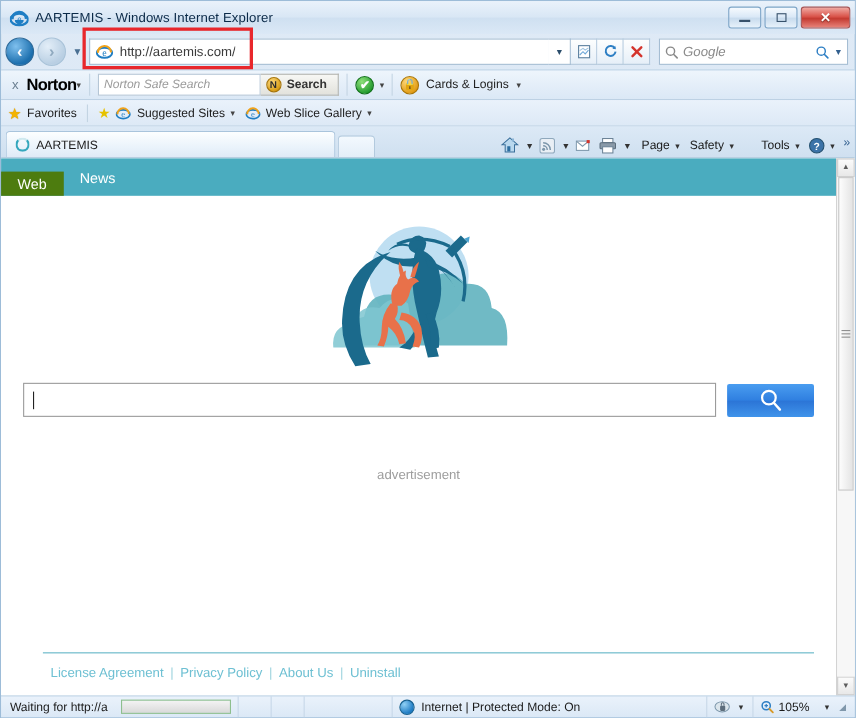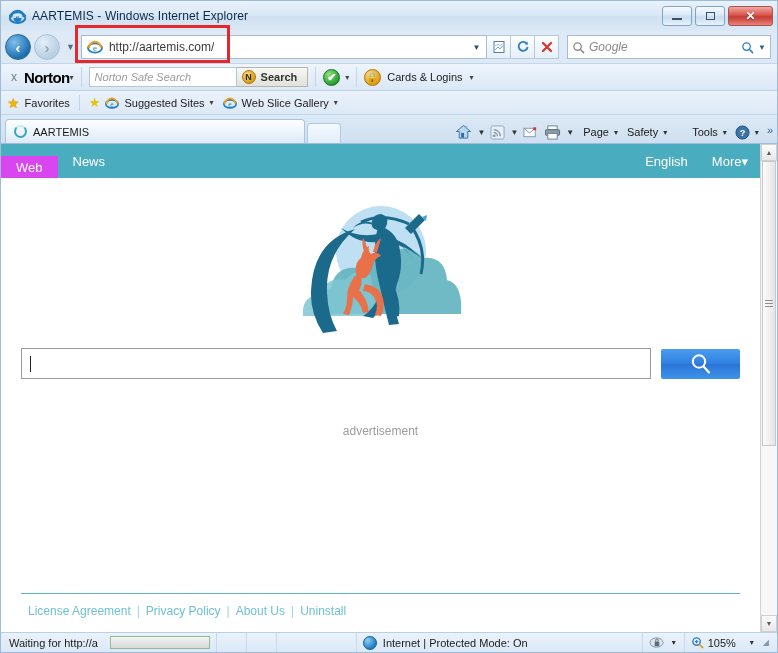--- a/index.html
+++ b/index.html
@@ -68,21 +68,21 @@
   .addr-btn {
     width: 24px; height: 24px; border: 1px solid #b6cadd; border-left: none;
     background: linear-gradient(180deg,#fdfefe,#e6eff8);
     display: flex; align-items: center; justify-content: center;
   }
   .redbox {
     position: absolute; left: -6px; top: -10px; width: 155px; height: 38px;
     border: 3px solid #e8272c; pointer-events: none;
   }
   .searchbox-ie {
-    width: 204px; height: 24px; margin-left: 5px; background: #fff;
+    width: 172px; height: 24px; margin-left: 5px; background: #fff;
     border: 1px solid #a5bdd3; display: flex; align-items: center; gap: 4px; padding: 0 4px;
   }
   .gplaceholder { font-size: 12px; color: #8a8a8a; font-style: italic; flex: 1; }
 
   
   .norton {
     height: 28px; display: flex; align-items: center; gap: 0;
     background: linear-gradient(180deg,#eef5fc,#dbe8f6);
     border-top: 1px solid #c2d6e8; border-bottom: 1px solid #bdd1e4;
     padding: 0 6px; font-size: 11px; color: #222;
@@ -148,38 +148,38 @@
 
   
   .viewport { flex: 1; display: flex; background: #fff; border-top: 1px solid #9fbdd6; position: relative; min-height: 0; }
   .page { flex: 1; display: flex; flex-direction: column; background: #fff; position: relative; min-width: 0; }
 
   .sitenav {
     height: 34px; background: #4aacbf; display: flex; align-items: stretch;
     font-size: 13px; color: #ffffff;
   }
   .sitenav .navitem { display: flex; align-items: center; padding: 0 15px; cursor: default; }
-  .sitenav .navitem.active { background: #d946ef; font-weight: normal; margin-top: 12px; }
+  .sitenav .navitem.active { background: #4d7c0f; font-weight: normal; margin-top: 12px; }
   .sitenav .right { margin-left: auto; display: flex; align-items: stretch; }
   .sitenav .right .navitem { padding: 0 12px; }
 
   .logo-area { display: flex; justify-content: center; padding-top: 18px; }
   .searchrow { display: flex; align-items: center; padding: 0 20px; margin-top: 14px; gap: 10px; }
   .siteinput {
     flex: 1; height: 31px; border: 1px solid #9b9b9b; background: #fff;
     display: flex; align-items: center; padding-left: 8px;
   }
   .caretbar { width: 1px; height: 16px; background: #222; }
   .sitesearchbtn {
     width: 79px; height: 30px; border: none; border-radius: 2px;
     background: linear-gradient(180deg,#4a9df0 0%, #2f7fe0 50%, #2b74d6 51%, #3f93ea 100%);
     display: flex; align-items: center; justify-content: center;
   }
   .advert { text-align: center; font-size: 12px; color: #9d9d9d; margin-top: 45px; }
-  .footer { margin-top: auto; }
+  .footer { margin-top: auto; padding-left: 18px; }
   .footrule { height: 1px; background: #62b5c6; margin: 0 20px; }
   .footlinks { padding: 10px 20px 14px 27px; font-size: 12px; color: #6ec0d3; display: flex; gap: 6px; }
   .footlinks span.sep { color: #9fd4de; }
   .footlinks a { color: #6ec0d3; text-decoration: none; }
 
   
   .vscroll { width: 17px; background: #f0f0f0; border-left: 1px solid #d3d3d3;
     display: flex; flex-direction: column; }
   .sbtn { height: 17px; background: linear-gradient(180deg,#fbfbfb,#e8e8e8);
     border: 1px solid #cfcfcf; display: flex; align-items: center; justify-content: center;
@@ -373,24 +373,20 @@
       <span class="chev2">»</span>
     </div>
   </div>
 
   <div class="viewport">
     <div class="page">
 
       <div class="sitenav">
         <div class="navitem active">Web</div>
         <div class="navitem">News</div>
-        <div class="right">
-          <div class="navitem">English</div>
-          <div class="navitem">More▾</div>
-        </div>
       </div>
 
       <div class="logo-area">
         <svg width="176" height="138" viewBox="0 0 176 138">
           <circle cx="88" cy="55" r="45" fill="#bfdff2"></circle>
           <path d="M22 118 q-4 -22 16 -26 q4 -22 26 -20 q10 -20 32 -12 q18 -16 34 2 q22 -2 24 22 q16 4 14 34 z" fill="#64b4c0" opacity="0.92"></path>
           <path d="M10 120 q-2 -20 18 -22 q6 -18 24 -14 q12 -14 26 -4 l6 40 z" fill="#7ec5d0" opacity="0.85"></path>
           <path d="M18 95 q2 -50 44 -62 q-30 26 -28 64 q1 22 10 38 l-14 2 q-13 -20 -12 -42z" fill="#1b6a8c"></path>
           <path d="M60 32 q14 -10 30 2 q22 16 34 36 q-16 -26 -38 -40 q-16 -10 -26 2z" fill="#1b6a8c"></path>
           <path d="M88 18 q-7 0 -9 7 q-2 7 5 9 q8 2 10 -6 q2 -8 -6 -10z" fill="#1b6a8c"></path>

